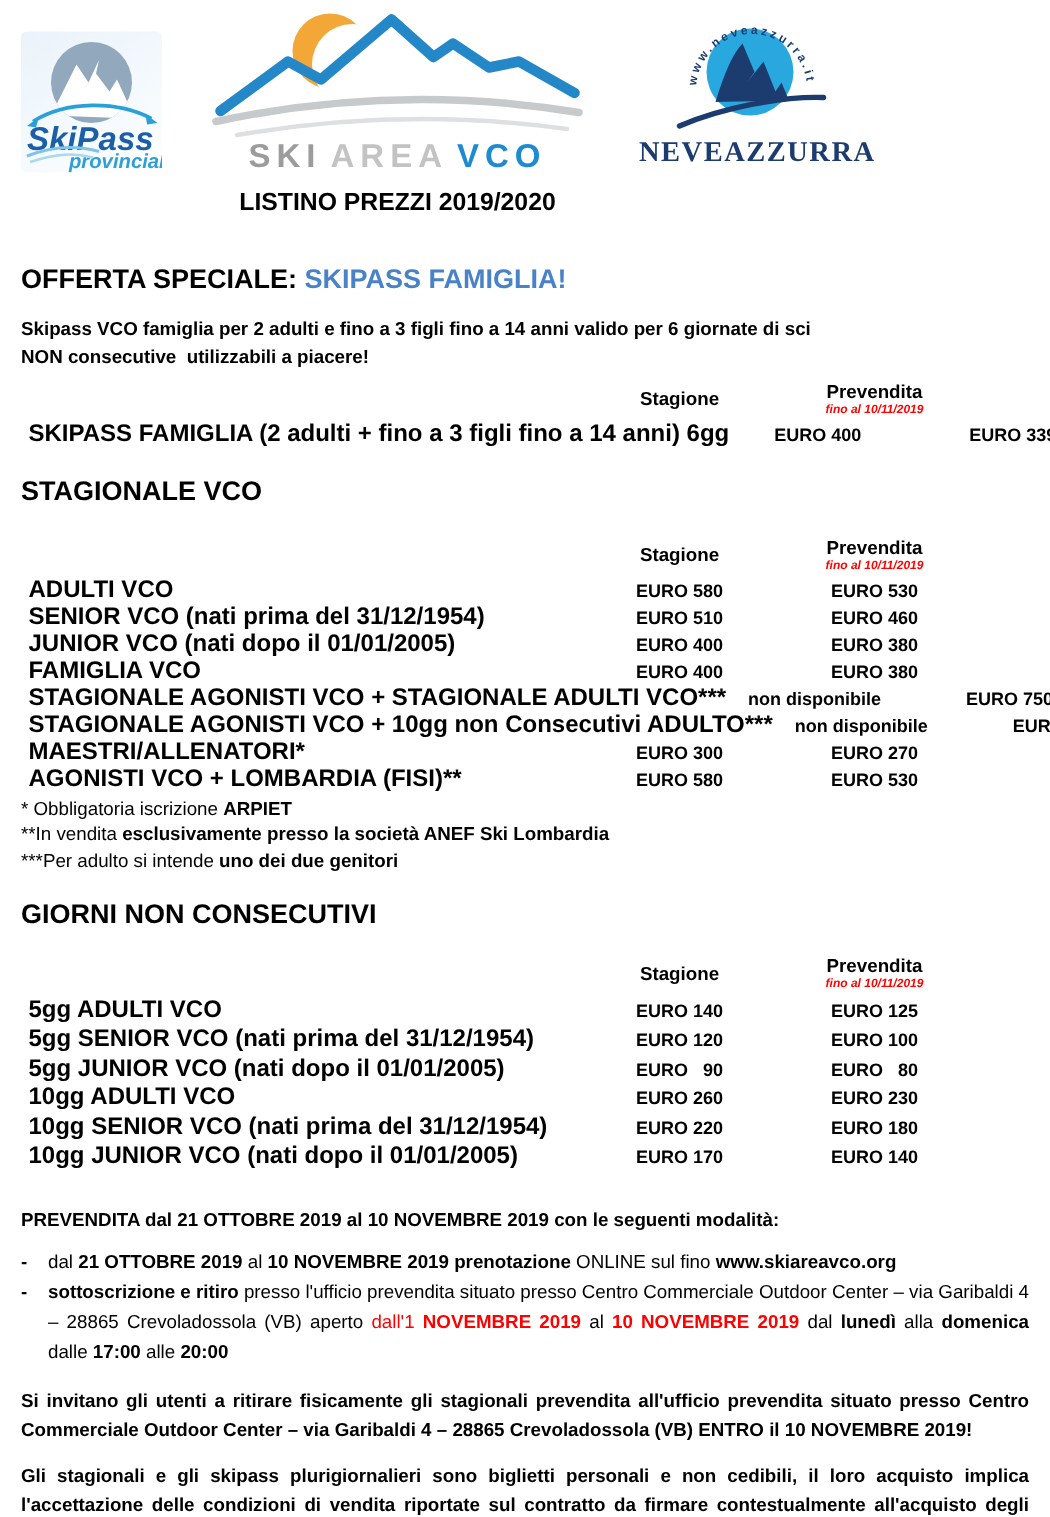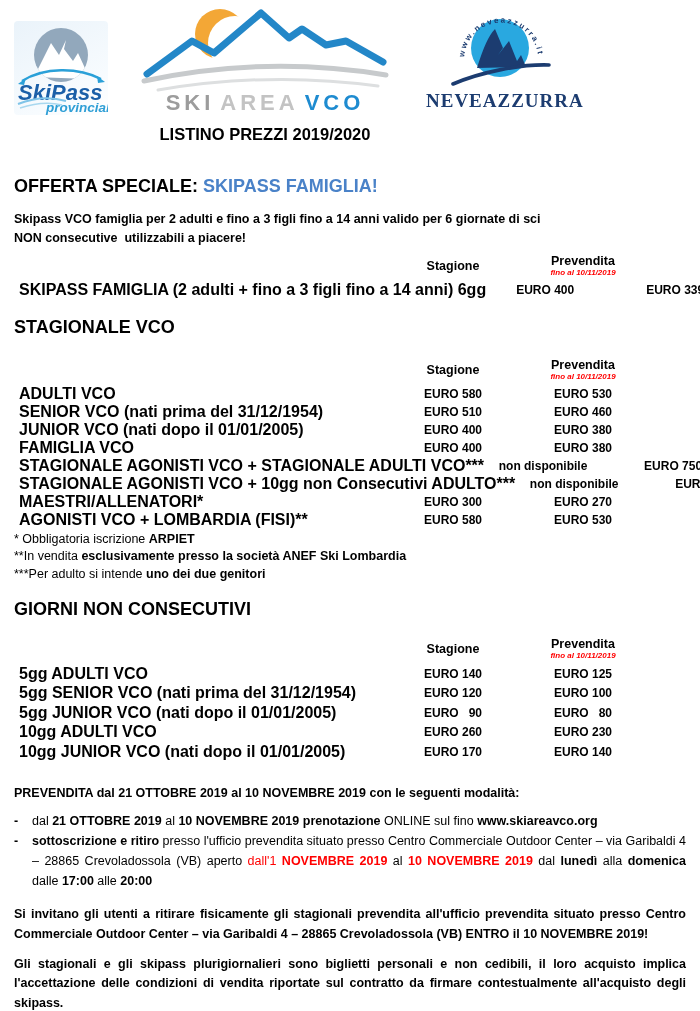--- a/index.html
+++ b/index.html
@@ -224,20 +224,25 @@
           <div class="t-cell-label">5gg JUNIOR VCO (nati dopo il 01/01/2005)</div>
           <div class="t-cell-stagione">EURO   90</div>
           <div class="t-cell-prevendita">EURO   80</div>
         </div>
         <div class="t-row">
           <div class="t-cell-label">10gg ADULTI VCO</div>
           <div class="t-cell-stagione">EURO 260</div>
           <div class="t-cell-prevendita">EURO 230</div>
         </div>
         <div class="t-row">
+          <div class="t-cell-label">10gg SENIOR VCO (nati prima del 31/12/1954)</div>
+          <div class="t-cell-stagione">EURO 220</div>
+          <div class="t-cell-prevendita">EURO 180</div>
+        </div>
+        <div class="t-row">
           <div class="t-cell-label">10gg JUNIOR VCO (nati dopo il 01/01/2005)</div>
           <div class="t-cell-stagione">EURO 170</div>
           <div class="t-cell-prevendita">EURO 140</div>
         </div>
       </div>
   </div>
 
   <div class="prev-line">PREVENDITA dal 21 OTTOBRE 2019 al 10 NOVEMBRE 2019 con le seguenti modalità:</div>
 
   <div class="bullets">

